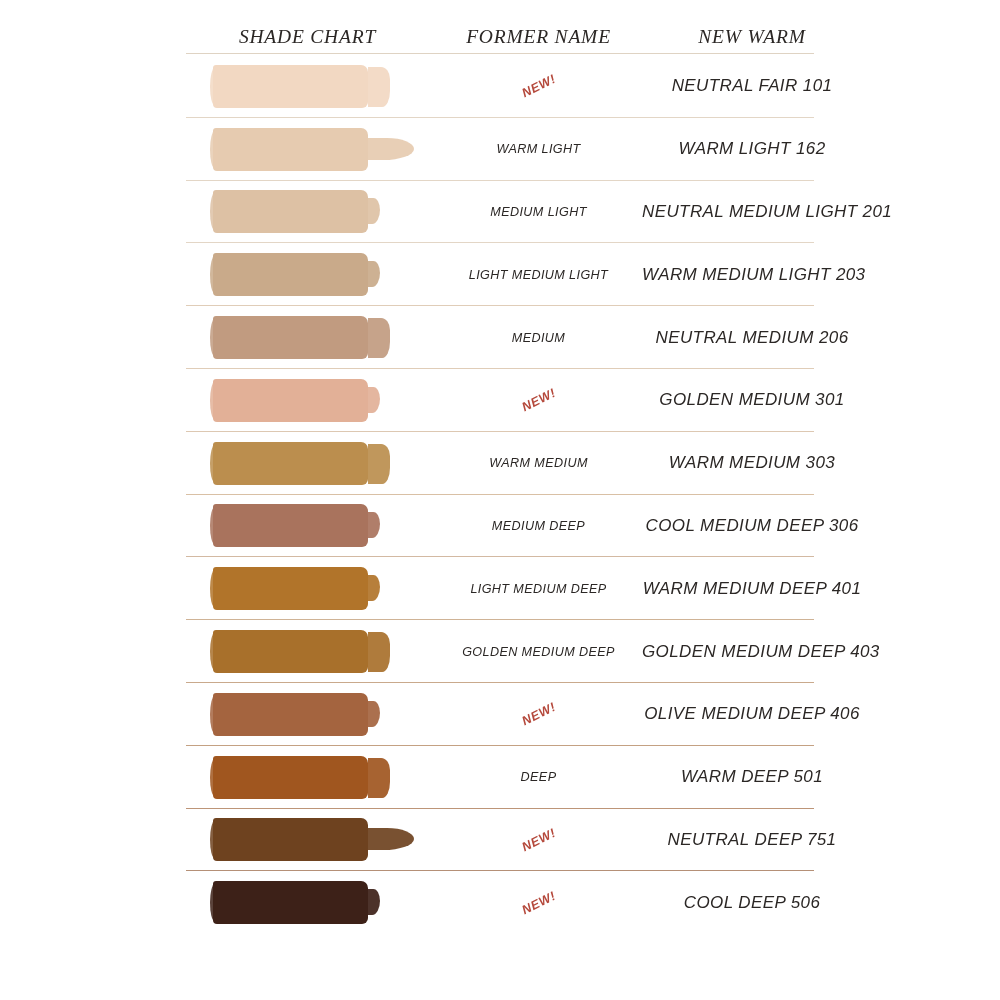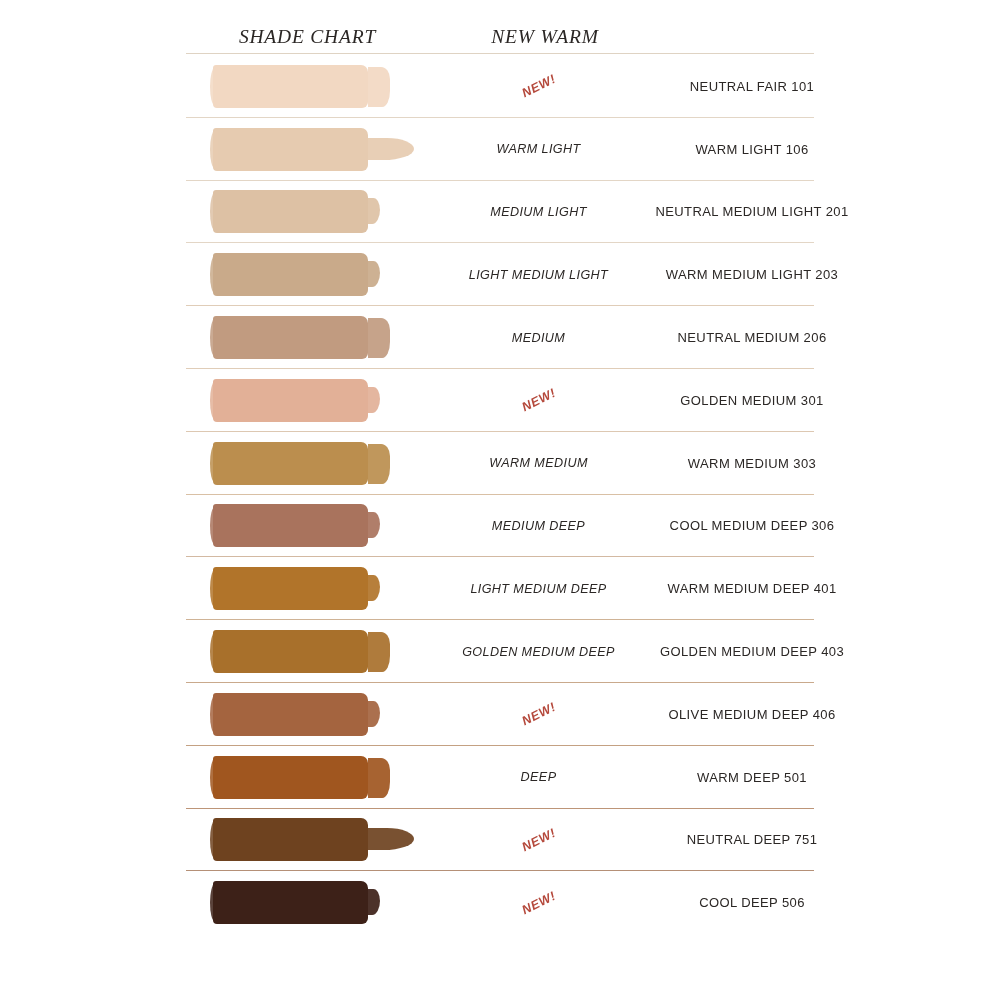--- a/index.html
+++ b/index.html
@@ -153,35 +153,37 @@
     font-size: 12.5px;
     font-style: italic;
     font-weight: 600;
     letter-spacing: 0.6px;
     font-family: "Liberation Sans", "DejaVu Sans", sans-serif;
   }
 
   
   .new-cell {
     text-align: center;
-    font-size: 13px;
+    font-style: italic;
+    font-size: 17px;
     letter-spacing: 0.4px;
     color: #2b2725;
     white-space: nowrap;
     font-family: "Liberation Sans", "DejaVu Sans", sans-serif;
   }
 </style>
 </head>
 <body>
 
 <div class="page">
 
   <div class="chart-header">
     <div class="col-gutter"></div>
     <div class="col-swatch h-cell">SHADE CHART</div>
+    <div class="col-former h-cell">FORMER NAME</div>
     <div class="col-new h-cell">NEW WARM</div>
     <div class="col-tail"></div>
   </div>
 
   <div class="header-rule"></div>
 
   <div class="rows" id="rows-container">
       <div class="shade-row">
         <div class="col-gutter"></div>
         <div class="col-swatch swatch-cell">
@@ -191,21 +193,21 @@
         <div class="col-new new-cell"><span>NEUTRAL FAIR 101</span></div>
         <div class="col-tail"></div>
         <div class="divider" style="background: rgb(227, 214, 198);"></div>
       </div>
       <div class="shade-row">
         <div class="col-gutter"></div>
         <div class="col-swatch swatch-cell">
           <div class="swatch smear-long" style="background: rgb(230, 203, 176);"></div>
         </div>
         <div class="col-former former-cell"><span>WARM LIGHT</span></div>
-        <div class="col-new new-cell"><span>WARM LIGHT 106</span></div>
+        <div class="col-new new-cell"><span>WARM LIGHT 162</span></div>
         <div class="col-tail"></div>
         <div class="divider" style="background: rgb(227, 214, 198);"></div>
       </div>
       <div class="shade-row">
         <div class="col-gutter"></div>
         <div class="col-swatch swatch-cell">
           <div class="swatch smear-short" style="background: rgb(221, 193, 164);"></div>
         </div>
         <div class="col-former former-cell"><span>MEDIUM LIGHT</span></div>
         <div class="col-new new-cell"><span>NEUTRAL MEDIUM LIGHT 201</span></div>

